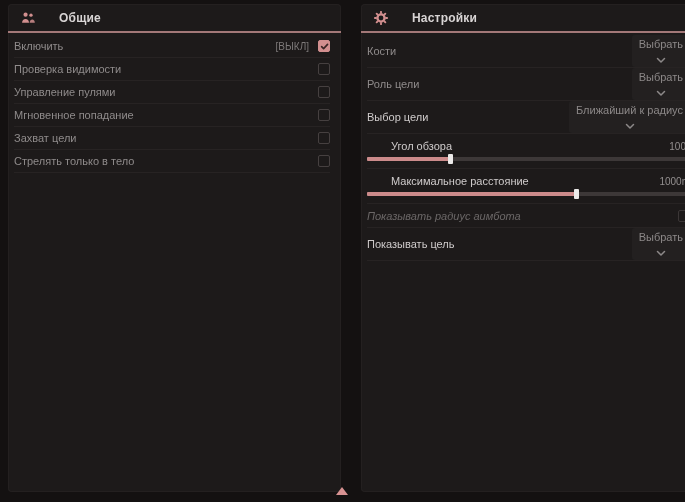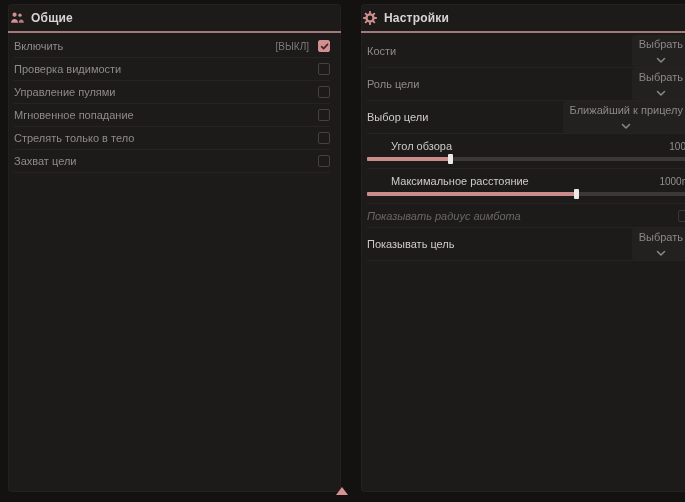--- a/index.html
+++ b/index.html
@@ -11,22 +11,22 @@
   }
   .panel{
     position:absolute;top:4px;height:488px;
     background:#1d1a1a;border-radius:4px;
     box-shadow:0 0 0 1px #242020 inset;
   }
   .panel-left{left:8px;width:333px;}
   .panel-right{left:361px;width:340px;}
 
   .panel-header{
-    height:27px;display:flex;align-items:center;gap:7px;
-    padding:0 2px;border-bottom:2px solid #a37878;
+    height:27px;display:flex;align-items:center;gap:24px;
+    padding:0 13px;border-bottom:2px solid #a37878;
   }
   .hicon{width:14px;height:14px;display:flex;align-items:center;justify-content:center;}
   .htitle{color:#d8d4d4;font-size:12px;font-weight:bold;letter-spacing:.2px;}
 
   .rows{padding:2px 11px 0 6px;}
   .row{
     min-height:22px;display:flex;align-items:center;
     border-bottom:1px solid #272323;font-size:11px;
   }
   .row:last-child{border-bottom:1px solid #272323;}
@@ -128,29 +128,29 @@
 
     <div class="row">
       <span class="rlabel">Мгновенное попадание</span>
       <span class="spacer"></span>
       <span class="checkbox">
         
       </span>
     </div>
 
     <div class="row">
+      <span class="rlabel">Захват цели</span>
+      <span class="spacer"></span>
+      <span class="checkbox">
+        
+      </span>
+    </div>
+
+    <div class="row">
       <span class="rlabel">Стрелять только в тело</span>
-      <span class="spacer"></span>
-      <span class="checkbox">
-        
-      </span>
-    </div>
-
-    <div class="row">
-      <span class="rlabel">Захват цели</span>
       <span class="spacer"></span>
       <span class="checkbox">
         
       </span>
     </div>
 
   </div>
 </div>
 
 <div class="panel panel-right">
@@ -197,21 +197,21 @@
               <path d="M1.5 1.5L5 5l3.5-3.5" stroke="#8c8888" stroke-width="1.5" fill="none" stroke-linecap="round" stroke-linejoin="round"></path>
             </svg>
         </span>
       </span>
     </div>
 
     <div class="row dd-row">
       <span class="rlabel bright">Выбор цели</span>
       <span class="spacer"></span>
       <span class="dropdown">
-        <span class="ddvalue">Ближайший к прицелу</span>
+        <span class="ddvalue">Ближайший к радиус</span>
         <span class="chev">
           <svg width="10" height="7" viewBox="0 0 10 7">
               <path d="M1.5 1.5L5 5l3.5-3.5" stroke="#8c8888" stroke-width="1.5" fill="none" stroke-linecap="round" stroke-linejoin="round"></path>
             </svg>
         </span>
       </span>
     </div>
 
     <div class="slider-row">
       <div class="slider-head">

